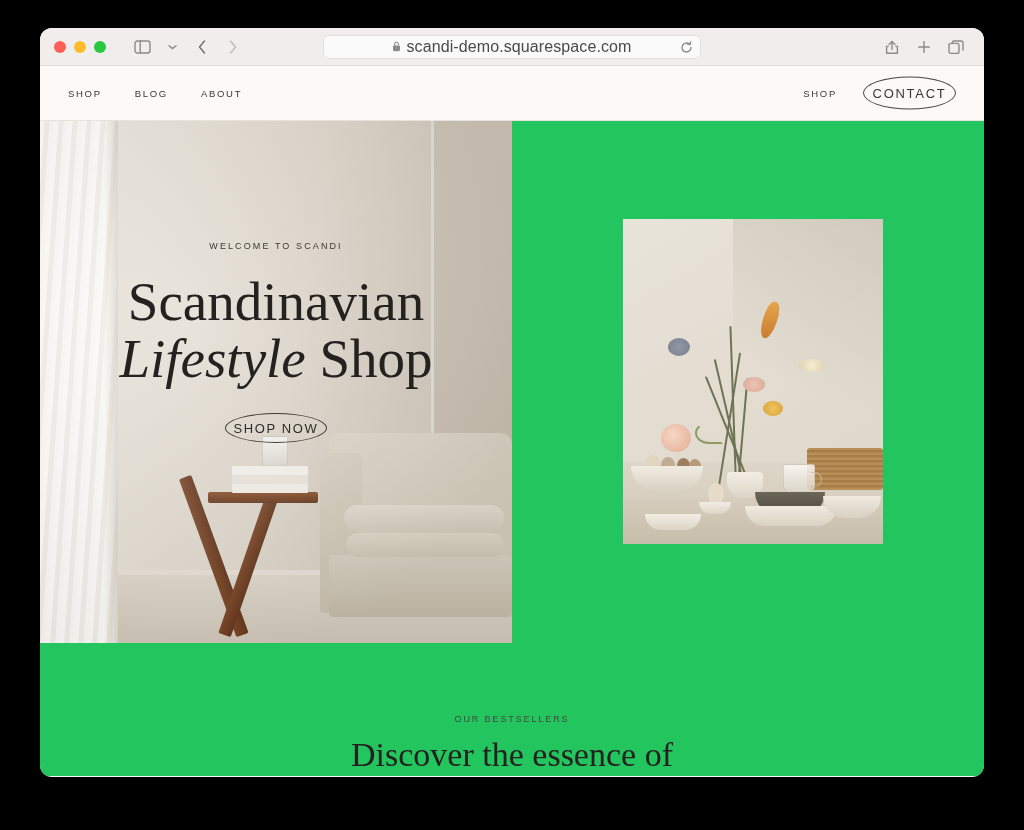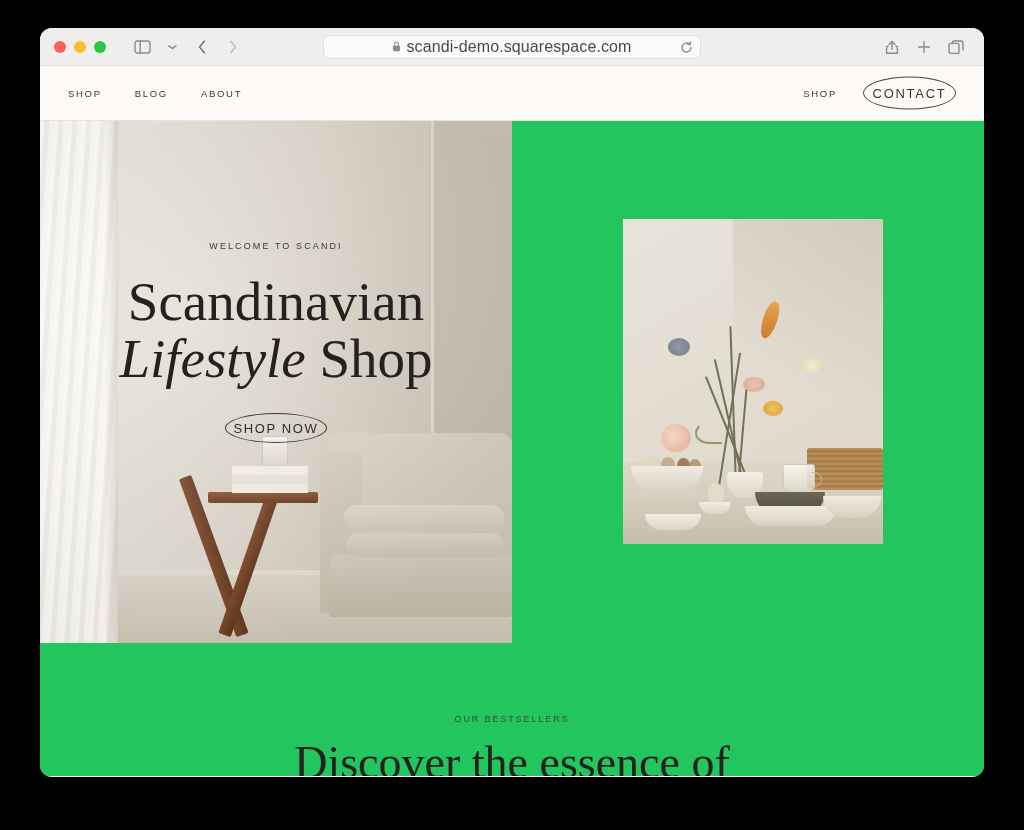--- a/index.html
+++ b/index.html
@@ -342,21 +342,21 @@
     position:absolute; left:0; right:0; top:585px;
     text-align:center;
     font-size:9px; letter-spacing:1.9px; color:#4a453f;
     text-transform:uppercase;
     margin-top:8px;
   }
   #bestsellers-heading{
     position:absolute; left:0; right:0; top:615px;
     text-align:center;
     font-family:"Liberation Serif", serif;
-    font-size:46px; color:#24211e; white-space:nowrap;
+    font-size:34px; color:#24211e; white-space:nowrap;
   }
 </style>
 </head>
 <body>
 
 <div id="browser-window">
 
   <div id="browser-toolbar">
 
     <div class="traffic">

